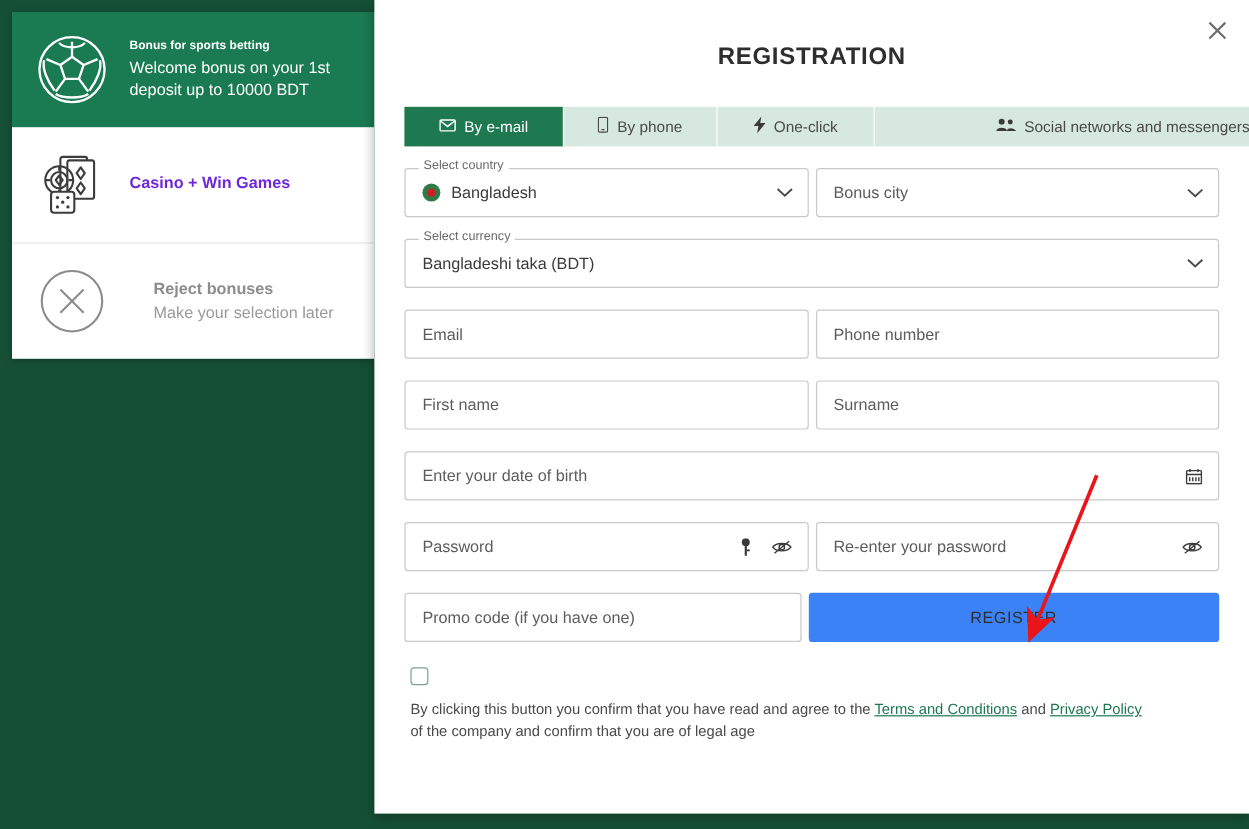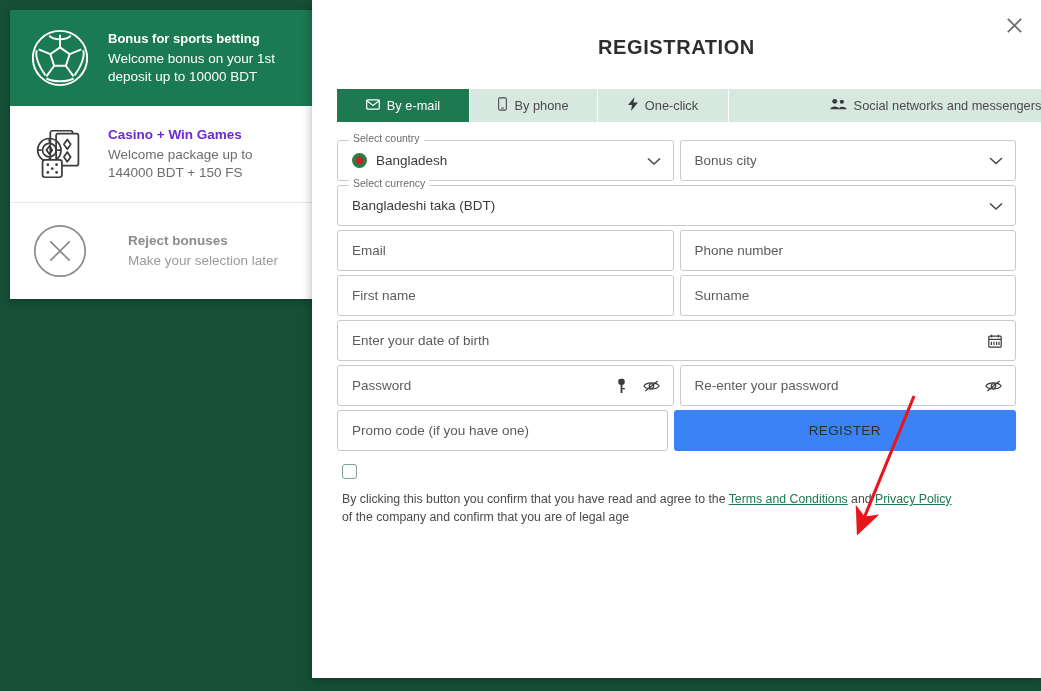--- a/index.html
+++ b/index.html
@@ -30,21 +30,21 @@
   .bonus-icon {
     width: 68px; min-width: 68px; height: 68px;
     display: flex; align-items: center; justify-content: center;
   }
   .bonus-text { flex: 1; }
   .bonus-title {
     font-size: 13.5px; font-weight: bold;
     color: #6d28d9; line-height: 1.35;
     margin-bottom: 2px;
   }
-  .bonus-card.active .bonus-title { color: #ffffff; font-size: 13px; }
+  .bonus-card.active .bonus-title { color: #ffffff; font-size: 10px; }
   .bonus-sub {
     font-size: 13.5px; color: #6d6d6d; line-height: 1.32;
   }
   .bonus-card.active .bonus-sub { color: #ffffff; }
   .bonus-card.muted .bonus-title { color: #8c8c8c; }
   .bonus-card.muted .bonus-sub { color: #9a9a9a; }
 
   
   .modal {
     position: absolute; left: 312px; top: 0;
@@ -82,21 +82,21 @@
     border-right: 1px solid #ffffff;
   }
   .tab:last-child { border-right: none; }
   .tab.active { background: #1e7850; color: #ffffff; }
   .tab-email { width: 133px; }
   .tab-phone { width: 128px; }
   .tab-oneclick { width: 131px; }
   .tab-social { flex: 1; }
 
   
-  .row { display: flex; gap: 6px; margin-bottom: 4px; }
+  .row { display: flex; gap: 6px; margin-bottom: 18px; }
   .field { position: relative; flex: 1; }
   .field.full { width: 100%; }
 
   .inp {
     width: 100%; height: 41px;
     border: 1px solid #c9c9c9;
     border-radius: 3px;
     background: #fff;
     font-size: 13.5px;
     color: #4a4a4a;
@@ -242,21 +242,20 @@
         <rect x="14" y="38" width="20" height="18" rx="2.5" fill="#fff"></rect>
         <circle cx="19.5" cy="43" r="1.4" fill="#3c3c3c" stroke="none"></circle>
         <circle cx="28.5" cy="43" r="1.4" fill="#3c3c3c" stroke="none"></circle>
         <circle cx="24" cy="47" r="1.4" fill="#3c3c3c" stroke="none"></circle>
         <circle cx="19.5" cy="51" r="1.4" fill="#3c3c3c" stroke="none"></circle>
         <circle cx="28.5" cy="51" r="1.4" fill="#3c3c3c" stroke="none"></circle>
       </svg>
     </div>
     <div class="bonus-text">
       <div class="bonus-title">Casino + Win Games</div>
-      <div class="bonus-sub">Welcome package up to 144000 BDT + 150 FS</div>
     </div>
   </div>
 
   <div class="bonus-card divided muted">
     <div class="bonus-icon">
       <svg width="62" height="62" viewBox="0 0 64 64" fill="none" stroke="#8c8c8c" stroke-width="1.8">
         <circle cx="32" cy="32" r="26"></circle>
         <line x1="22" y1="22" x2="42" y2="42"></line>
         <line x1="42" y1="22" x2="22" y2="42"></line>
       </svg>

